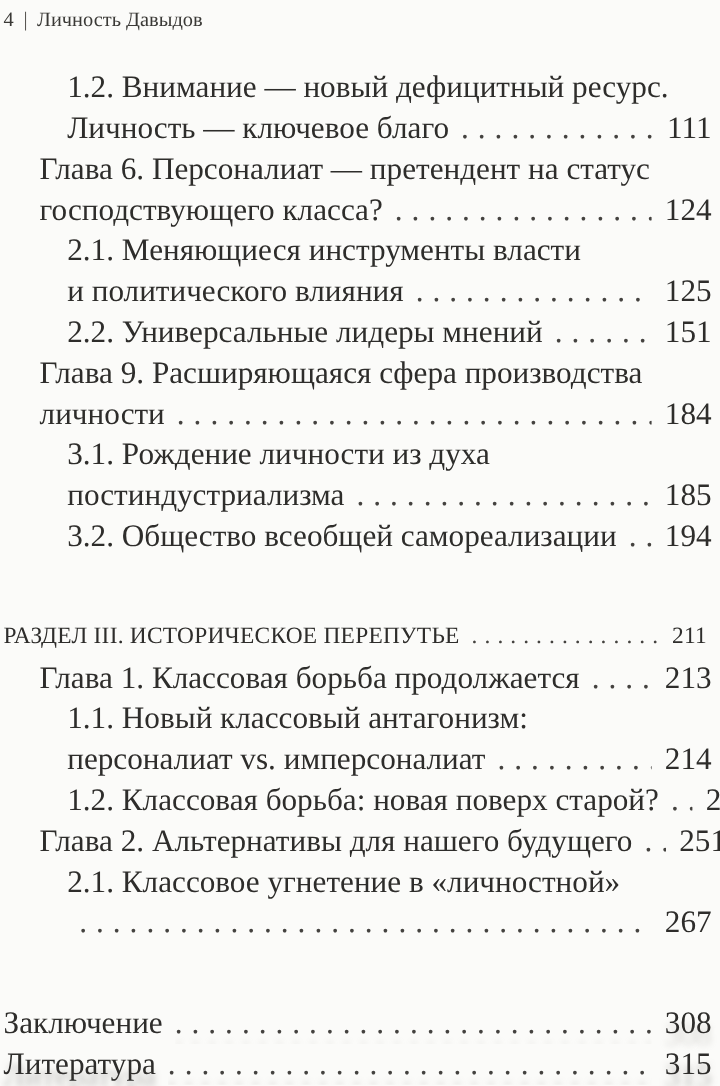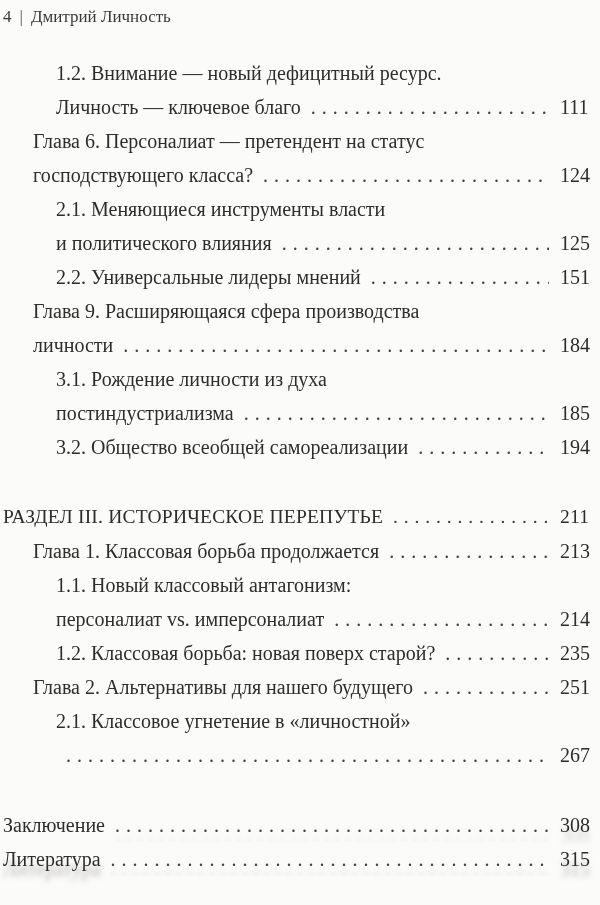--- a/index.html
+++ b/index.html
@@ -14,27 +14,27 @@
     padding: 6px 7px 0 3px;
     overflow: hidden; position: relative;
   }
   .header {
     font-size: 17px; line-height: 22px; color: #3a3936;
     white-space: nowrap;
   }
   .header .sep { margin: 0 8px; color: #55524e; }
   .toc { margin-top: 28px; }
   .entry { }
-  .entry.gap { margin-top: 36px; }
+  .entry.gap { margin-top: 50px; }
   .entry.lvl1 .line { padding-left: 30px; }
   .entry.lvl2 .line { padding-left: 53px; }
   .entry.caps .line { font-size: 19.5px; letter-spacing: 0.2px; }
   .line {
     display: flex; align-items: baseline;
-    line-height: 34px; font-size: 20px;
+    line-height: 34px; font-size: 26px;
   }
   .txt { white-space: nowrap; flex: none; }
   .dots {
     flex: 1 1 auto; overflow: hidden; white-space: nowrap;
     margin-left: 10px; min-width: 18px;
     color: #44423f;
   }
   .dots::after {
     content: ". . . . . . . . . . . . . . . . . . . . . . . . . . . . . . . . . . . . . . . . . . . . . . . . . . . . . . . . . . . . . . . . . . . . . . . . . . . . . . . .";
     letter-spacing: 0.5px;
@@ -48,21 +48,21 @@
   .entry.ghost-light .pg { text-shadow: 0 10px 5px rgba(145, 142, 137, 0.33); }
   .entry.ghost-strong .txt,
   .entry.ghost-strong .dots::after,
   .entry.ghost-strong .pg { text-shadow: 0 10px 5px rgba(128, 126, 121, 0.5); }
 </style>
 </head>
 <body>
 
 <div class="page">
   <div class="header">
-    <span>4</span><span class="sep">|</span><span>Дмитрий Личность</span>
+    <span>4</span><span class="sep">|</span><span>Личность Давыдов</span>
   </div>
   <div class="toc">
       <div class="entry lvl2">
         <div class="line">
           <span class="txt">1.2. Внимание — новый дефицитный ресурс.</span>
         </div>
         <div class="line">
           <span class="txt">Личность — ключевое благо</span>
           <span class="dots"></span>
           <span class="pg">111</span>

